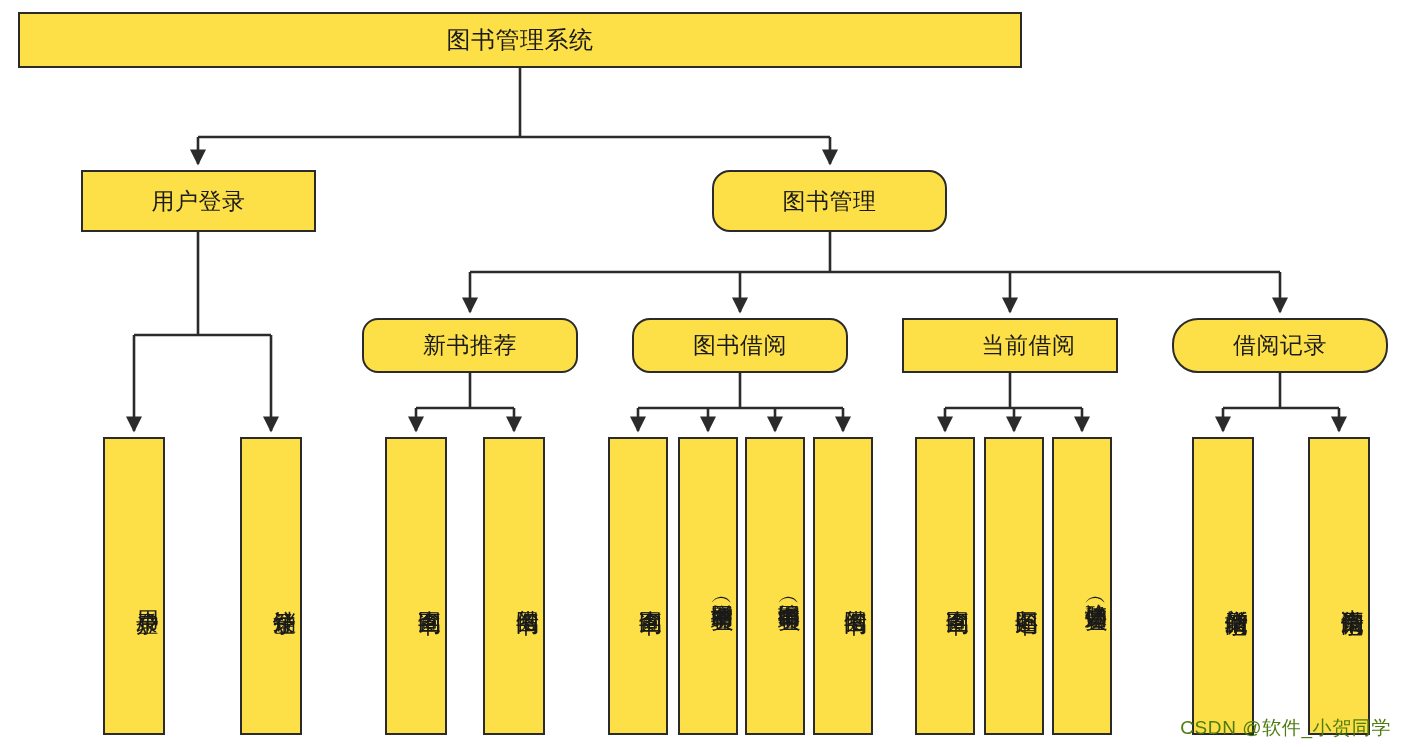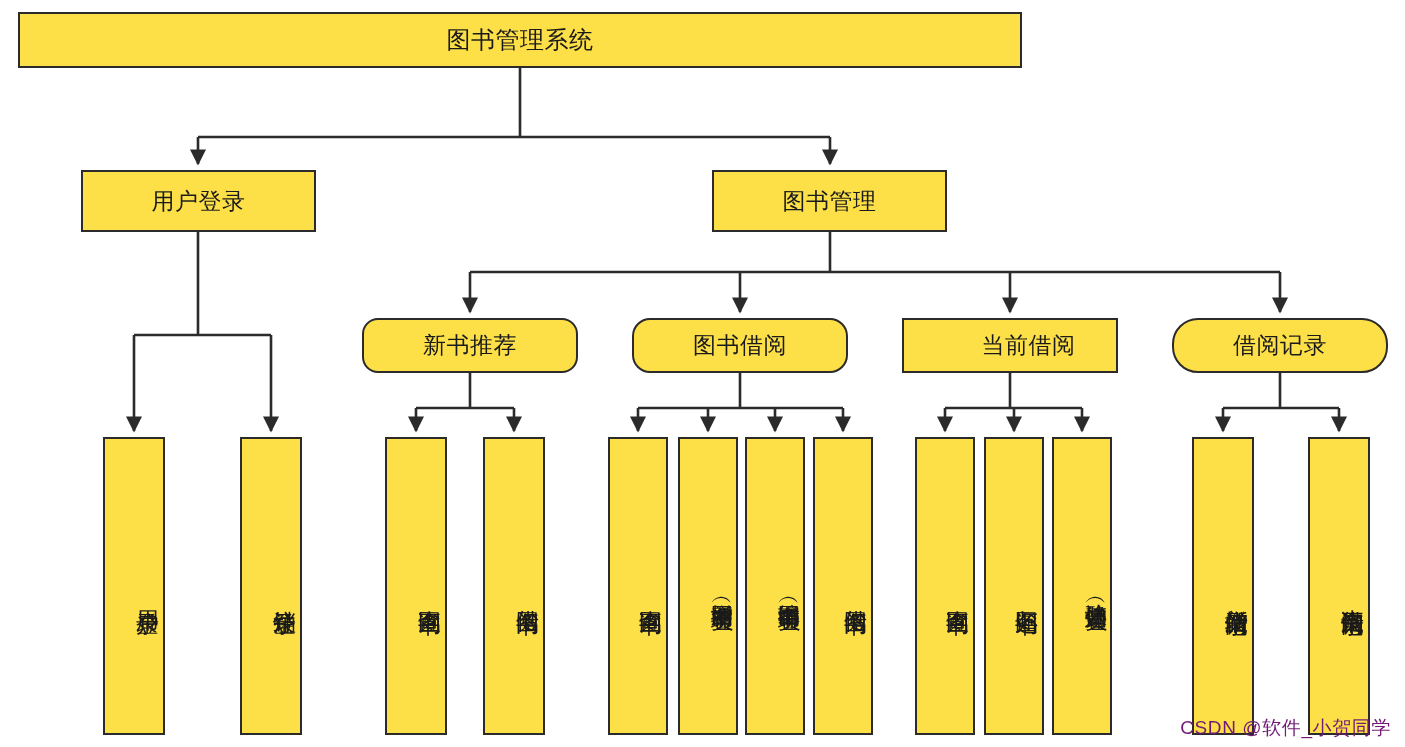--- a/index.html
+++ b/index.html
@@ -60,21 +60,21 @@
   .node-v.tall {
     padding-top: 8px;
     font-size: 22px;
     line-height: 1.3;
   }
   #watermark {
     position: absolute;
     right: 14px;
     bottom: 6px;
     font-size: 19px;
-    color: #701a75;
+    color: #4d7c0f;
     letter-spacing: 0.6px;
     white-space: nowrap;
     user-select: none;
   }
 </style>
 </head>
 <body>
 
 <div id="canvas">
 
@@ -124,21 +124,21 @@
       <path d="M 1280 373 L 1280 408"></path>
       <path d="M 1223 408 L 1339 408"></path>
       <path d="M 1223 408 L 1223 431" marker-end="url(#arrow)"></path>
       <path d="M 1339 408 L 1339 431" marker-end="url(#arrow)"></path>
     </g>
   </svg>
 
   <div id="nodes-layer">
       <div class="node node-h node-root" style="left: 18px; top: 12px; width: 1004px; height: 56px;">图书管理系统</div>
       <div class="node node-h" style="left: 81px; top: 170px; width: 235px; height: 62px;">用户登录</div>
-      <div class="node node-h" style="left: 712px; top: 170px; width: 235px; height: 62px;">图书管理</div>
+      <div class="node node-h" style="left: 712px; top: 170px; width: 235px; height: 62px; border-radius: 18px;">图书管理</div>
       <div class="node node-h" style="left: 362px; top: 318px; width: 216px; height: 55px; border-radius: 16px;">新书推荐</div>
       <div class="node node-h" style="left: 632px; top: 318px; width: 216px; height: 55px; border-radius: 18px;">图书借阅</div>
       <div class="node node-h" style="left: 902px; top: 318px; width: 216px; height: 55px; padding-left: 37px;">当前借阅</div>
       <div class="node node-h" style="left: 1172px; top: 318px; width: 216px; height: 55px; border-radius: 26px;">借阅记录</div>
       <div class="node node-v" style="left: 103px; top: 437px; width: 62px; height: 298px;">用户登录</div>
       <div class="node node-v" style="left: 240px; top: 437px; width: 62px; height: 298px;">注销登录</div>
       <div class="node node-v" style="left: 385px; top: 437px; width: 62px; height: 298px;">查询图书</div>
       <div class="node node-v" style="left: 483px; top: 437px; width: 62px; height: 298px;">借阅图书</div>
       <div class="node node-v" style="left: 608px; top: 437px; width: 60px; height: 298px;">查询图书</div>
       <div class="node node-v tall" style="left: 678px; top: 437px; width: 60px; height: 298px;">新增图书（管理员）</div>

